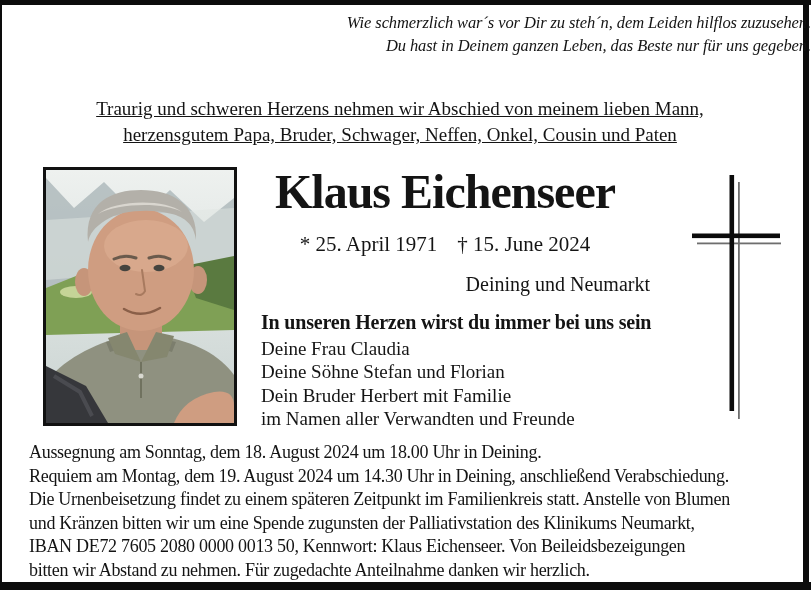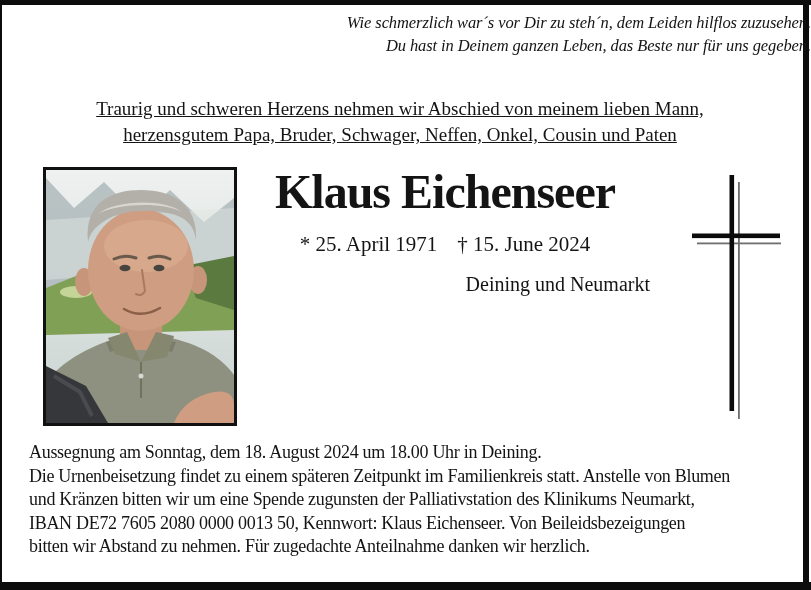--- a/index.html
+++ b/index.html
@@ -213,31 +213,39 @@
   </div>
 
   <div class="center-col">
     <div class="name">Klaus Eichenseer</div>
     <div class="dates">
       <span>* 25. April 1971</span><span class="gap"></span><span>† 15. June 2024</span>
     </div>
     <div class="places">Deining und Neumarkt</div>
   </div>
 
+  <div class="family">
+    <div class="headline">In unseren Herzen wirst du immer bei uns sein</div>
+    <div>Deine Frau Claudia</div>
+    <div>Deine Söhne Stefan und Florian</div>
+    <div>Dein Bruder Herbert mit Familie</div>
+    <div>im Namen aller Verwandten und Freunde</div>
+  </div>
 
   <div class="cross">
     <svg width="130" height="260" viewBox="0 0 130 260">
       <rect x="70" y="14" width="1.8" height="237" fill="#6e6e6e"></rect>
       <rect x="29" y="74.5" width="84" height="1.8" fill="#6e6e6e"></rect>
       <rect x="61.5" y="7" width="4.6" height="236" fill="#0b0b0b"></rect>
       <rect x="24" y="65.5" width="88" height="4.6" fill="#0b0b0b"></rect>
     </svg>
   </div>
 
   <div class="announcement">
     <div>Aussegnung am Sonntag, dem 18. August 2024 um 18.00 Uhr in Deining.</div>
+    <div>Requiem am Montag, dem 19. August 2024 um 14.30 Uhr in Deining, anschließend Verabschiedung.</div>
     <div>Die Urnenbeisetzung findet zu einem späteren Zeitpunkt im Familienkreis statt. Anstelle von Blumen</div>
     <div>und Kränzen bitten wir um eine Spende zugunsten der Palliativstation des Klinikums Neumarkt,</div>
     <div>IBAN DE72 7605 2080 0000 0013 50, Kennwort: Klaus Eichenseer. Von Beileidsbezeigungen</div>
     <div>bitten wir Abstand zu nehmen. Für zugedachte Anteilnahme danken wir herzlich.</div>
   </div>
 
 </div>
 
 </body></html>

